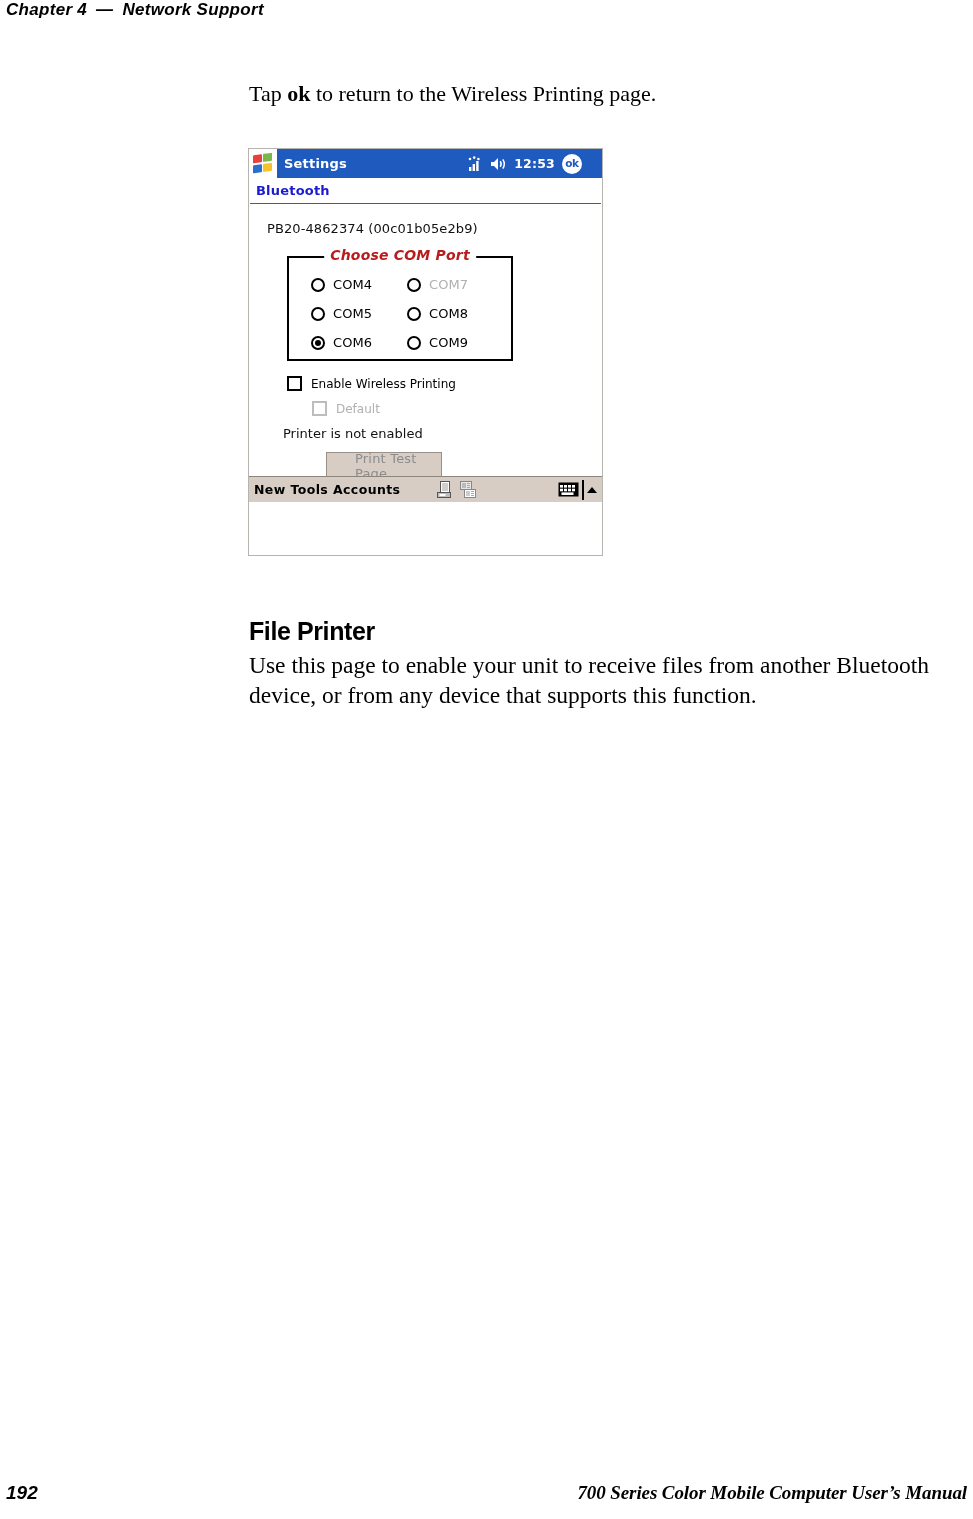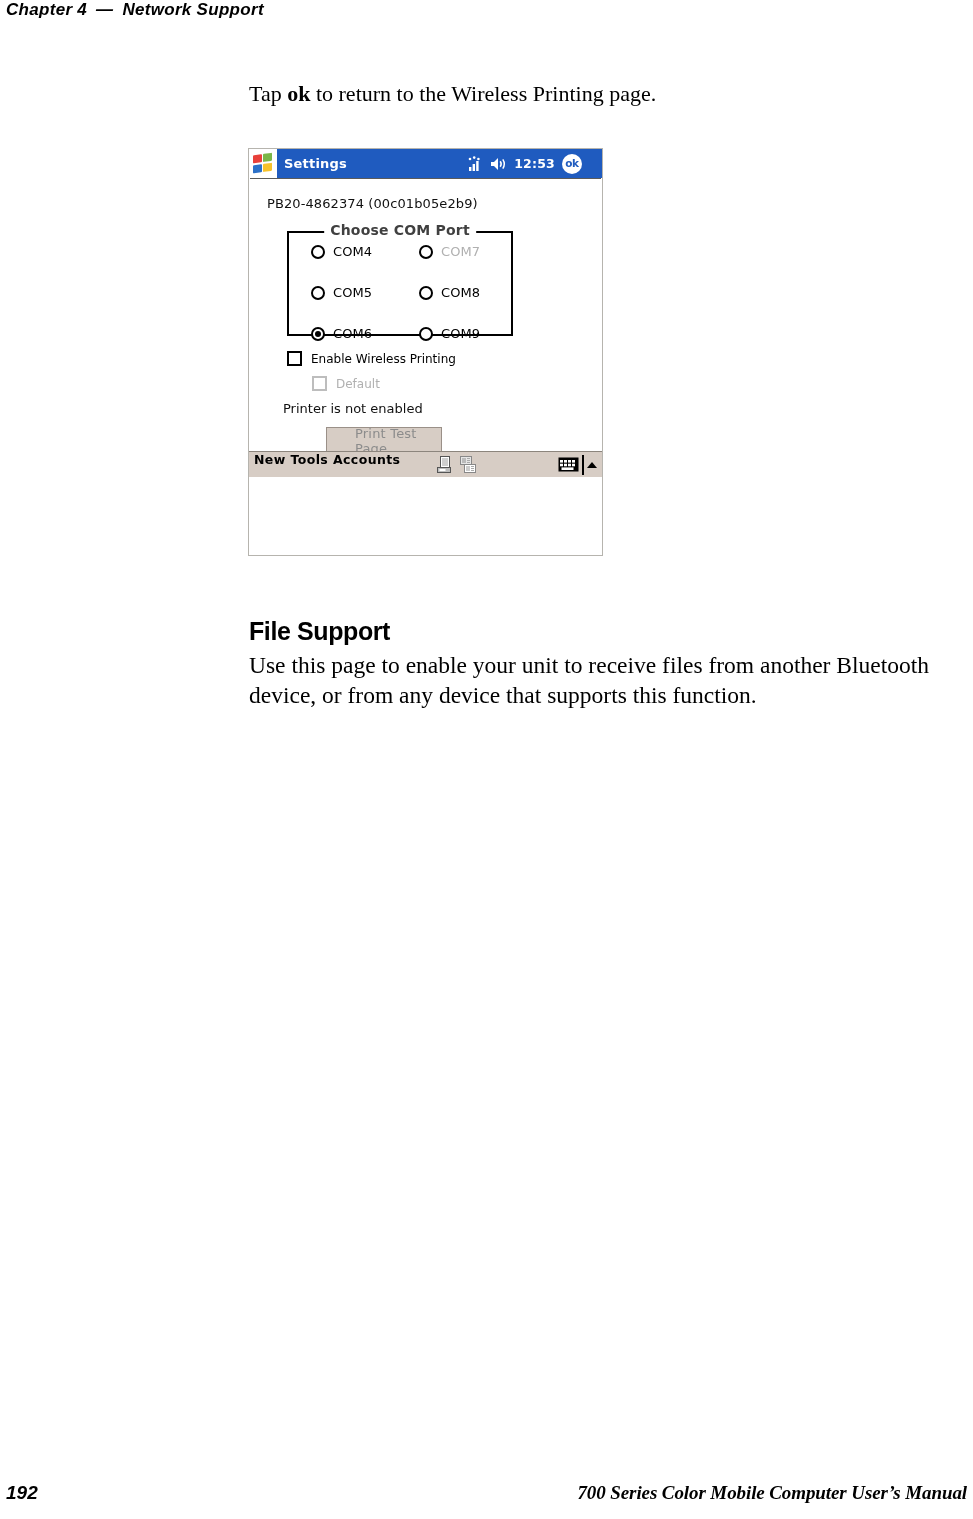--- a/index.html
+++ b/index.html
@@ -178,33 +178,33 @@
   }
   .com-legend {
     position: absolute;
     top: -11px;
     left: 50%;
     transform: translateX(-50%);
     background: #ffffff;
     padding: 0 6px;
     font-size: 14px;
     font-weight: bold;
-    color: #404040;
+    color: #b91c1c;
     white-space: nowrap;
     letter-spacing: 0.2px;
+    font-style: italic;
   }
   .com-grid {
     position: absolute;
     left: 22px;
-    top: 4px;
+    top: 12px;
     display: grid;
     grid-template-columns: 96px 96px;
     grid-auto-rows: 29px;
     align-items: center;
-    gap: 12px;
   }
   .radio-row {
     display: flex;
     align-items: center;
     gap: 8px;
   }
   .radio {
     width: 14px;
     height: 14px;
     border-radius: 50%;
@@ -276,20 +276,21 @@
   }
 
   
   .pda-cmdbar {
     position: absolute;
     left: 0; right: 0; bottom: 0;
     height: 26px;
     background: #d7cdc5;
     border-top: 1px solid #8c857d;
     display: flex;
+    align-items: center;
     padding: 0 5px;
     box-sizing: border-box;
     gap: 28px;
   }
   .cmd-text {
     font-size: 12.5px;
     font-weight: bold;
     color: #000;
     letter-spacing: 0.4px;
     white-space: nowrap;
@@ -398,20 +399,23 @@
       <svg class="icon-speaker" viewBox="0 0 17 14">
         <path d="M1 5 h3 L8 1 v12 L4 9 H1 Z" fill="#fff"></path>
         <path d="M10.2 4.2 q2 2.8 0 5.6" stroke="#fff" stroke-width="1.5" fill="none"></path>
         <path d="M12.8 2.4 q3 4.6 0 9.2" stroke="#fff" stroke-width="1.5" fill="none"></path>
       </svg>
       <div class="tb-clock">12:53</div>
       <div class="ok-btn">ok</div>
     </div>
   </div>
 
+  <div class="pda-pagetitle">
+    <span>Bluetooth</span>
+  </div>
   <div class="pda-rule"></div>
 
   <div class="pda-body">
 
     <div class="device-id">PB20-4862374 (00c01b05e2b9)</div>
 
     <div class="com-group">
       <div class="com-legend">Choose COM Port</div>
       <div class="com-grid">
 
@@ -497,17 +501,17 @@
           </g>
         </svg>
         <div class="sip-sep"></div>
         <div class="sip-arrow"></div>
       </div>
     </div>
 
   </div>
 </div>
 
-<div class="sec-heading">File Support</div>
+<div class="sec-heading">File Printer</div>
 <div class="sec-para">Use this page to enable your unit to receive files from another Bluetooth device, or from any device that supports this function.</div>
 
 <div class="footer-page">192</div>
 <div class="footer-title">700 Series Color Mobile Computer User’s Manual</div>
 
 </body></html>

